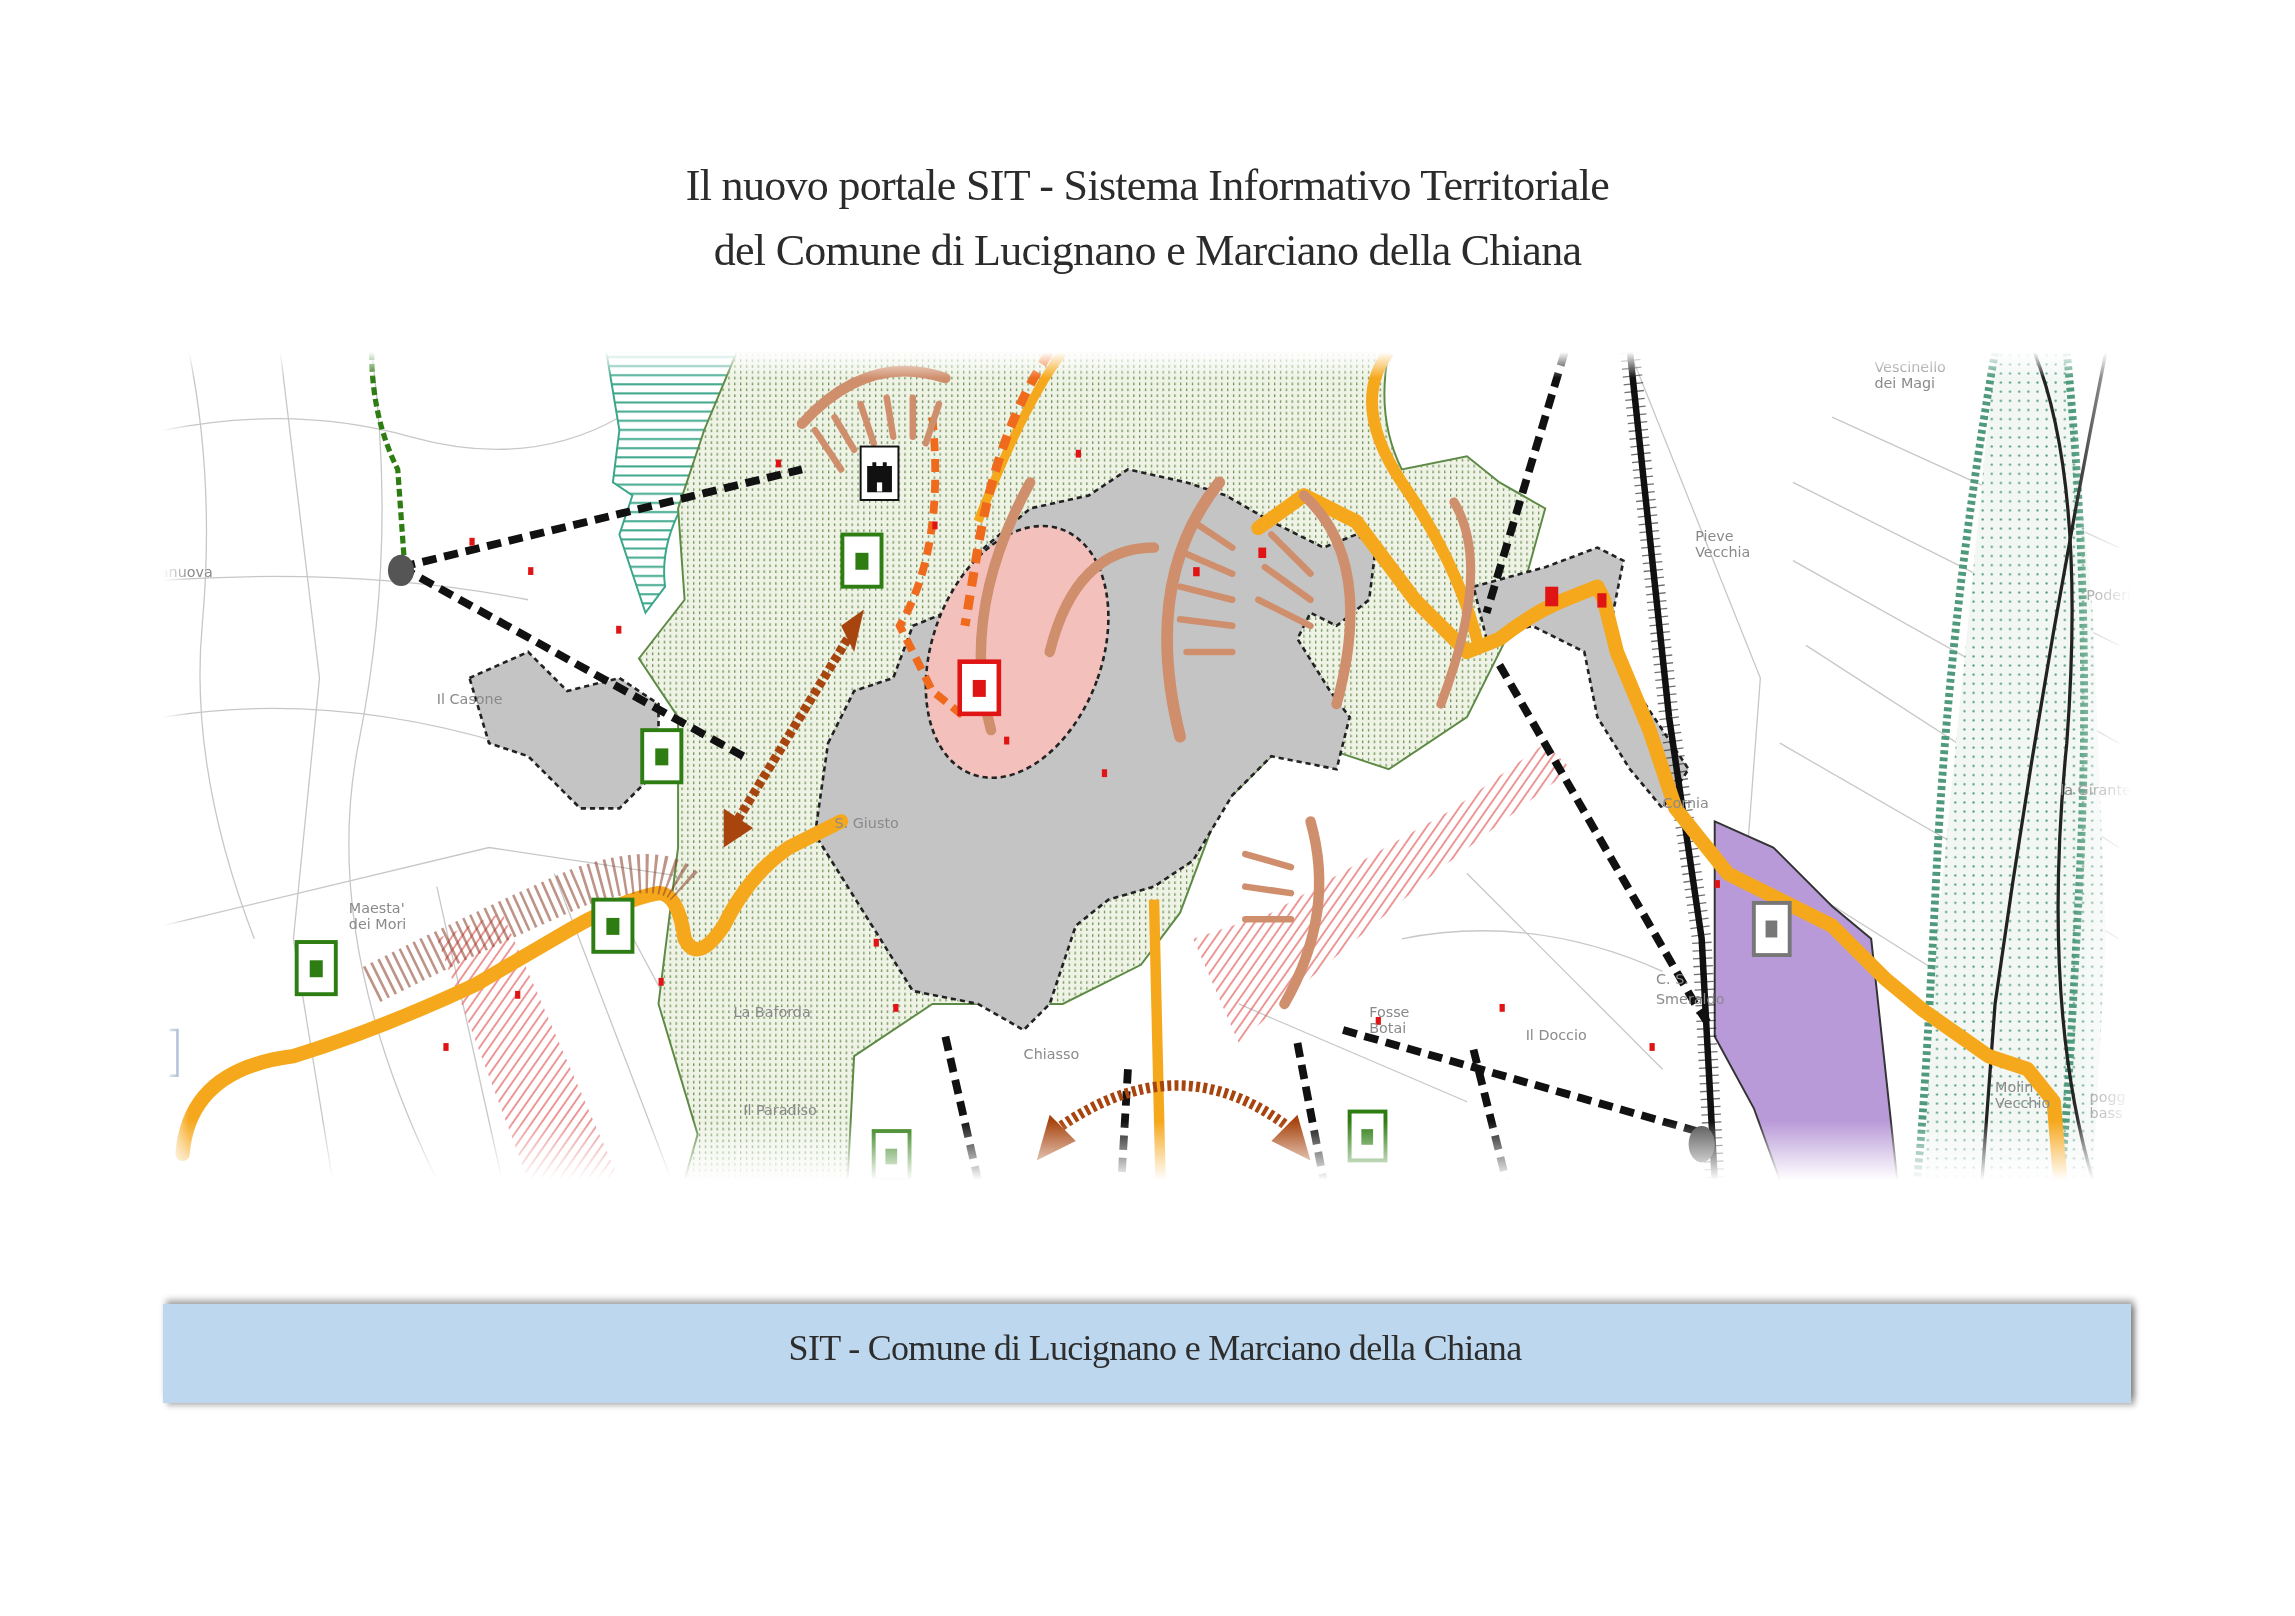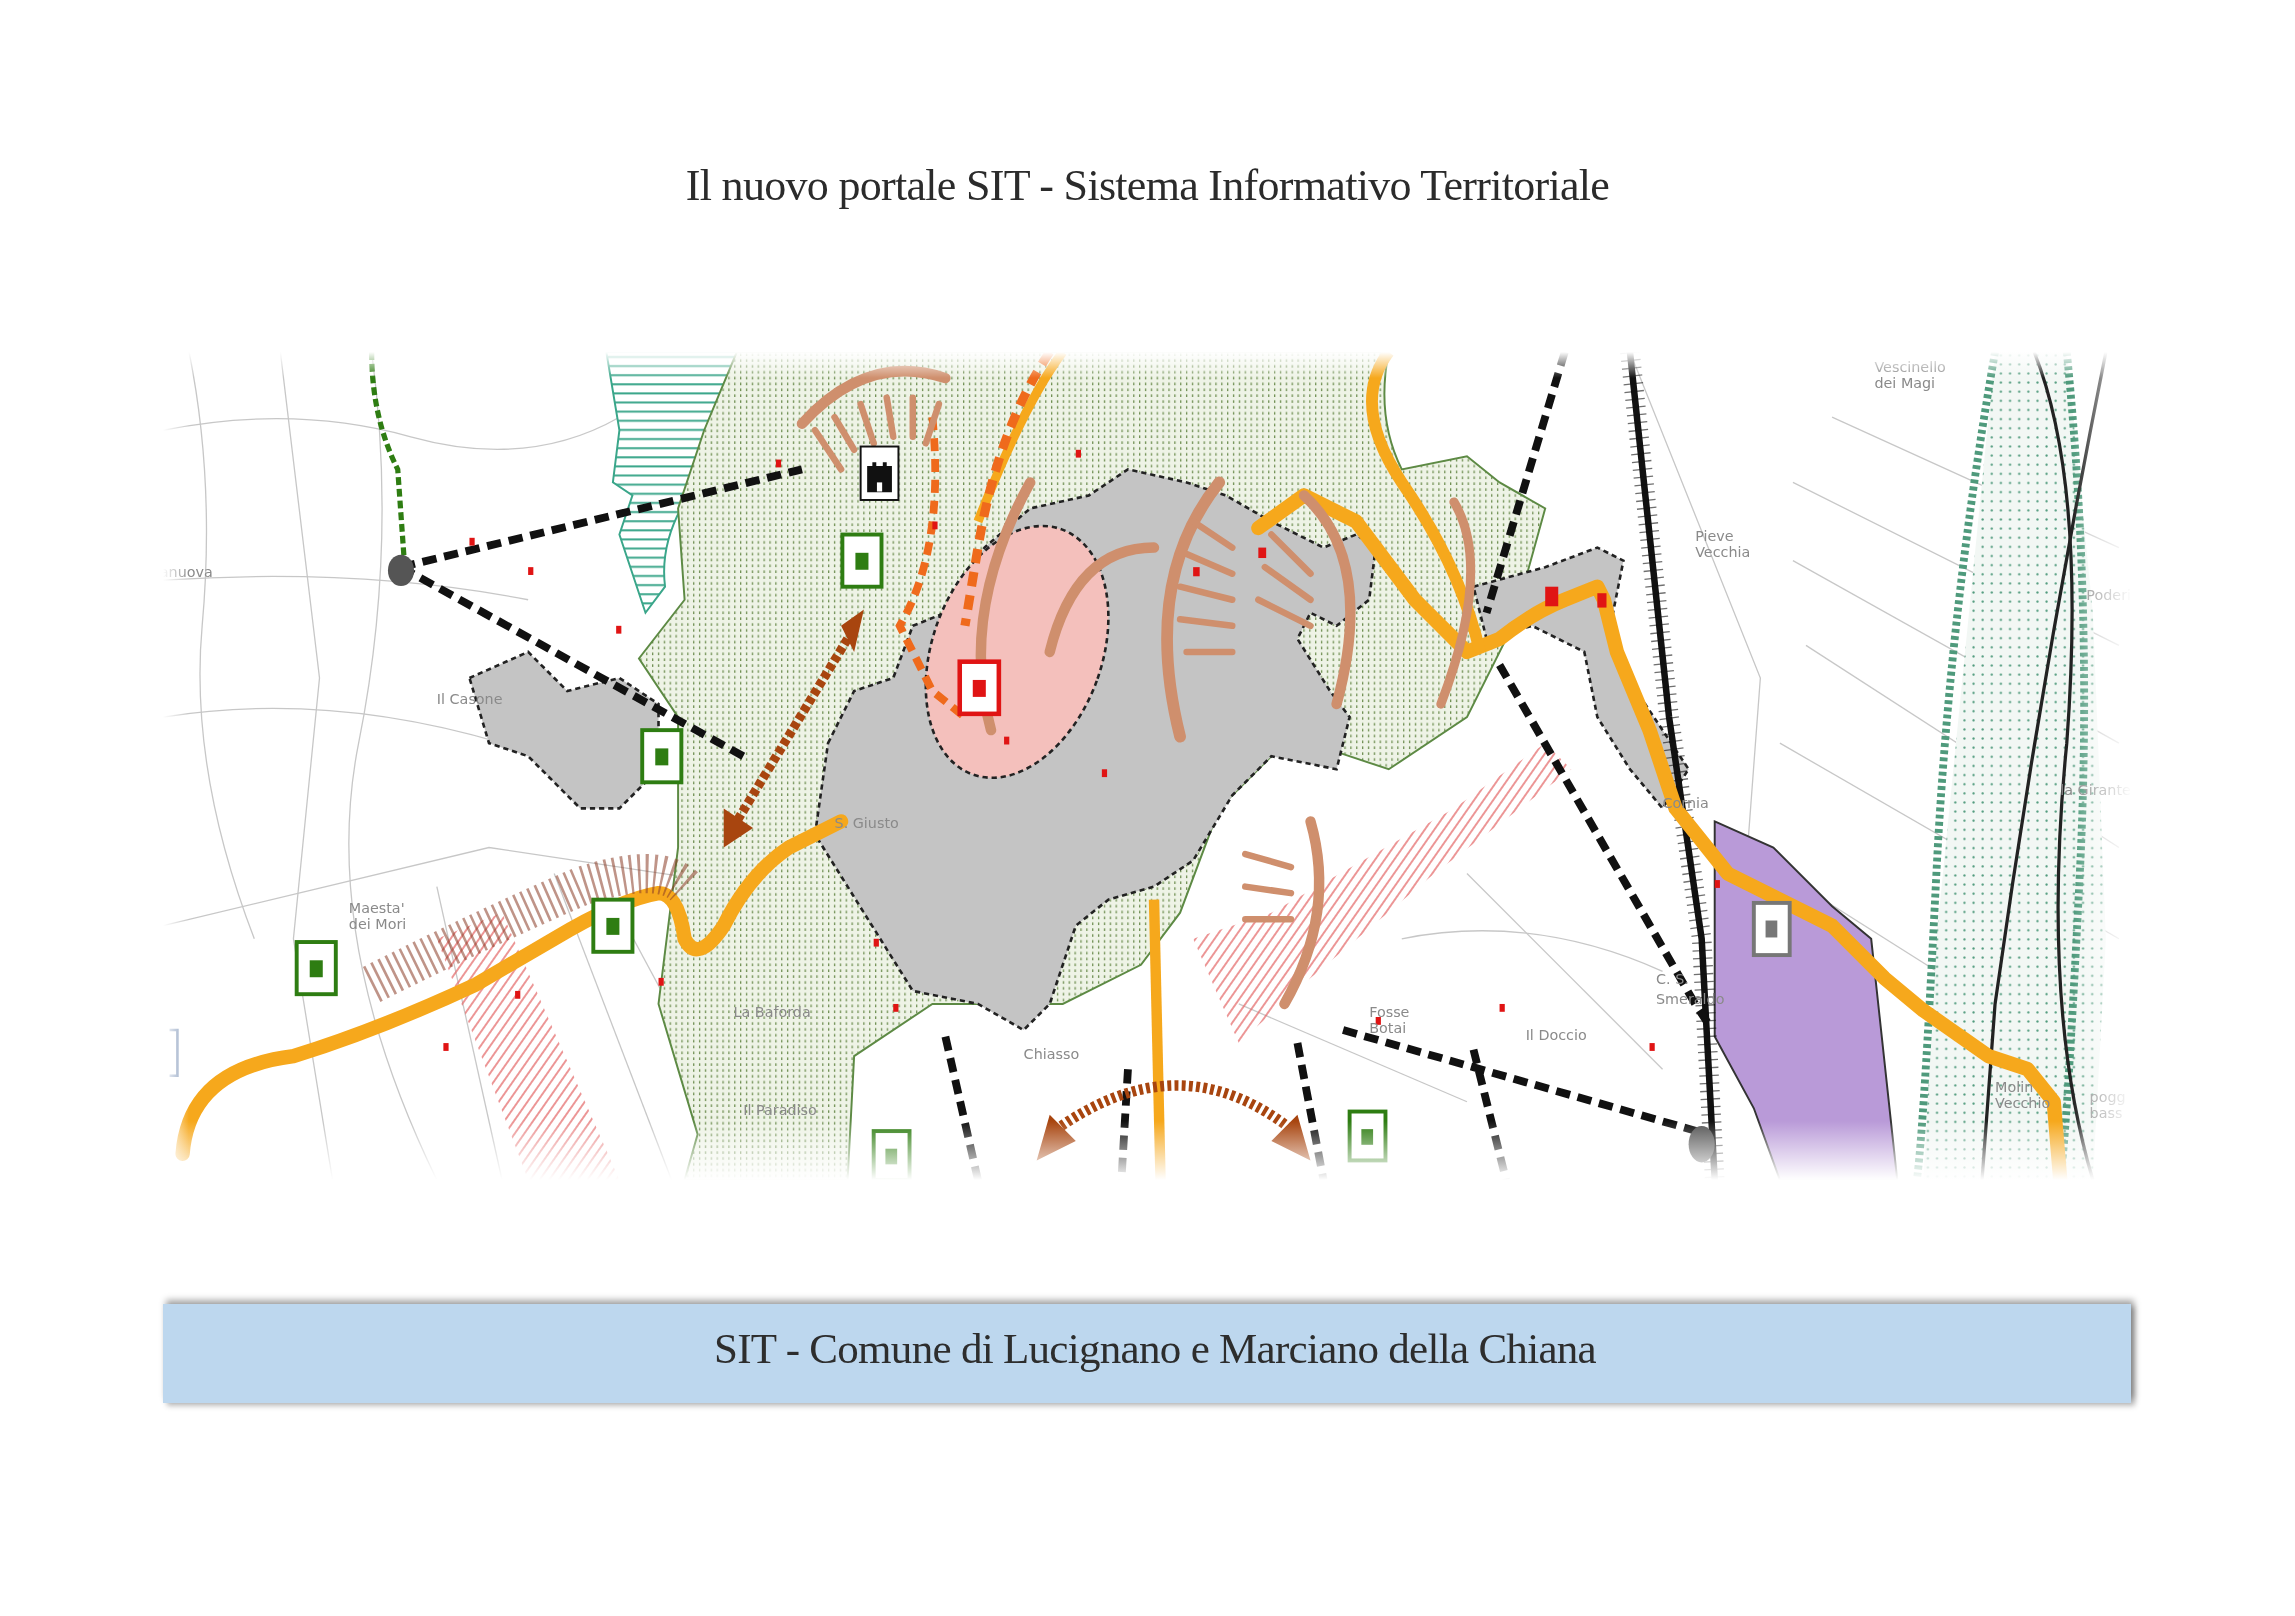--- a/index.html
+++ b/index.html
@@ -20,30 +20,31 @@
   .map-fade-left { position:absolute; left:0; top:0; width:26px; height:100%; background:linear-gradient(90deg,#fff, rgba(255,255,255,0)); }
   .map-fade-right { position:absolute; right:0; top:0; width:59px; height:100%; background:linear-gradient(90deg, rgba(255,255,255,0), #fff); }
   .lbl { font-family:"DejaVu Sans", "Liberation Sans", sans-serif; font-size:22px; fill:#8a8a8a; }
   .banner {
     position:absolute; left:163px; top:1304px; width:1968px; height:99px;
     background:#bdd7ee; text-align:center;
     box-shadow: 2.6px -3.9px 6.5px rgba(0,0,0,0.35), 3.9px 2.6px 5.2px rgba(0,0,0,0.25);
   }
   .banner-text {
     display:block; font-family:"Liberation Serif", "DejaVu Serif", serif;
-    font-size:43px; line-height:99px; color:#2d2d2d; letter-spacing:-0.7px;
+    font-size:36px; line-height:99px; color:#2d2d2d; letter-spacing:-0.7px;
     margin-top:-5.2px;
     padding-left:16px;
   }
 </style>
 </head>
 <body>
 
 <div class="title">
   <span>Il nuovo portale SIT - Sistema Informativo Territoriale</span>
+  <span>del Comune di Lucignano e Marciano della Chiana</span>
 </div>
 
 <div class="map">
   <svg viewBox="0 0 3020 1270" xmlns="http://www.w3.org/2000/svg">
     <defs>
       <pattern id="dots" width="9" height="9" patternUnits="userSpaceOnUse">
         <rect width="9" height="9" fill="#eef3e6"></rect>
         <rect x="3" y="2" width="2" height="4" fill="#6f8f52"></rect>
       </pattern>
       <pattern id="teal-hatch" width="20" height="14" patternUnits="userSpaceOnUse">

